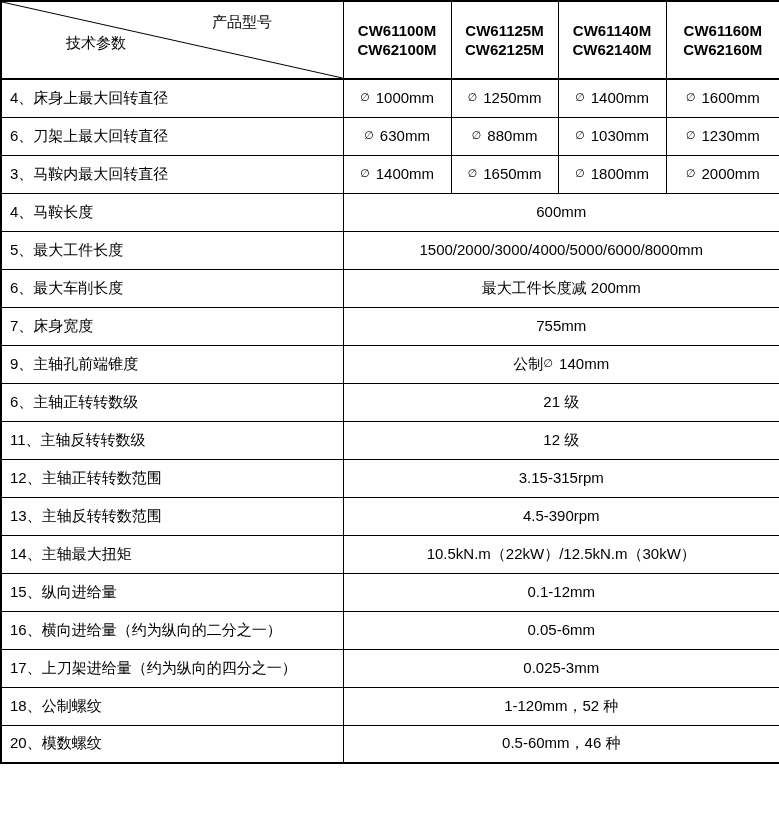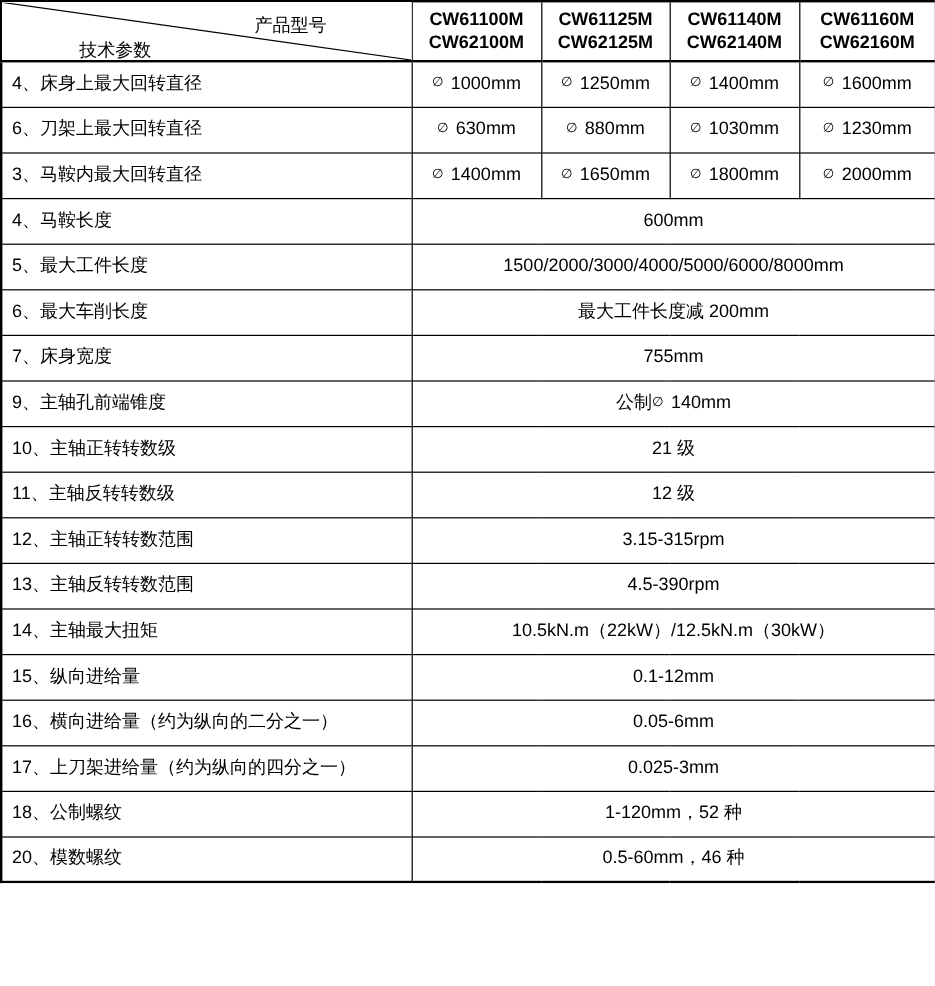--- a/index.html
+++ b/index.html
@@ -17,21 +17,21 @@
   }
   .spec-table td {
     border: 1px solid #000;
     padding: 0;
     overflow: hidden;
     font-size: 15px;
     line-height: 1.25;
     background: #ffffff;
   }
   
-  tr.header-row { height: 50px; }
+  tr.header-row { height: 78px; }
   td.corner-cell {
     position: relative;
     border-bottom: 2px solid #000;
   }
   td.corner-cell svg {
     position: absolute;
     left: 0; top: 0;
     width: 100%; height: 100%;
     display: block;
   }
@@ -144,21 +144,21 @@
     </tr>
     <tr class="data-row">
       <td class="label-cell">7、床身宽度</td>
       <td class="value-cell" colspan="4">755mm</td>
     </tr>
     <tr class="data-row">
       <td class="label-cell">9、主轴孔前端锥度</td>
       <td class="value-cell" colspan="4">公制<span class="dia">∅</span> 140mm</td>
     </tr>
     <tr class="data-row">
-      <td class="label-cell">10、主轴正转转数级</td>
+      <td class="label-cell">6、主轴正转转数级</td>
       <td class="value-cell" colspan="4">21 级</td>
     </tr>
     <tr class="data-row">
       <td class="label-cell">11、主轴反转转数级</td>
       <td class="value-cell" colspan="4">12 级</td>
     </tr>
     <tr class="data-row">
       <td class="label-cell">12、主轴正转转数范围</td>
       <td class="value-cell" colspan="4">3.15-315rpm</td>
     </tr>

